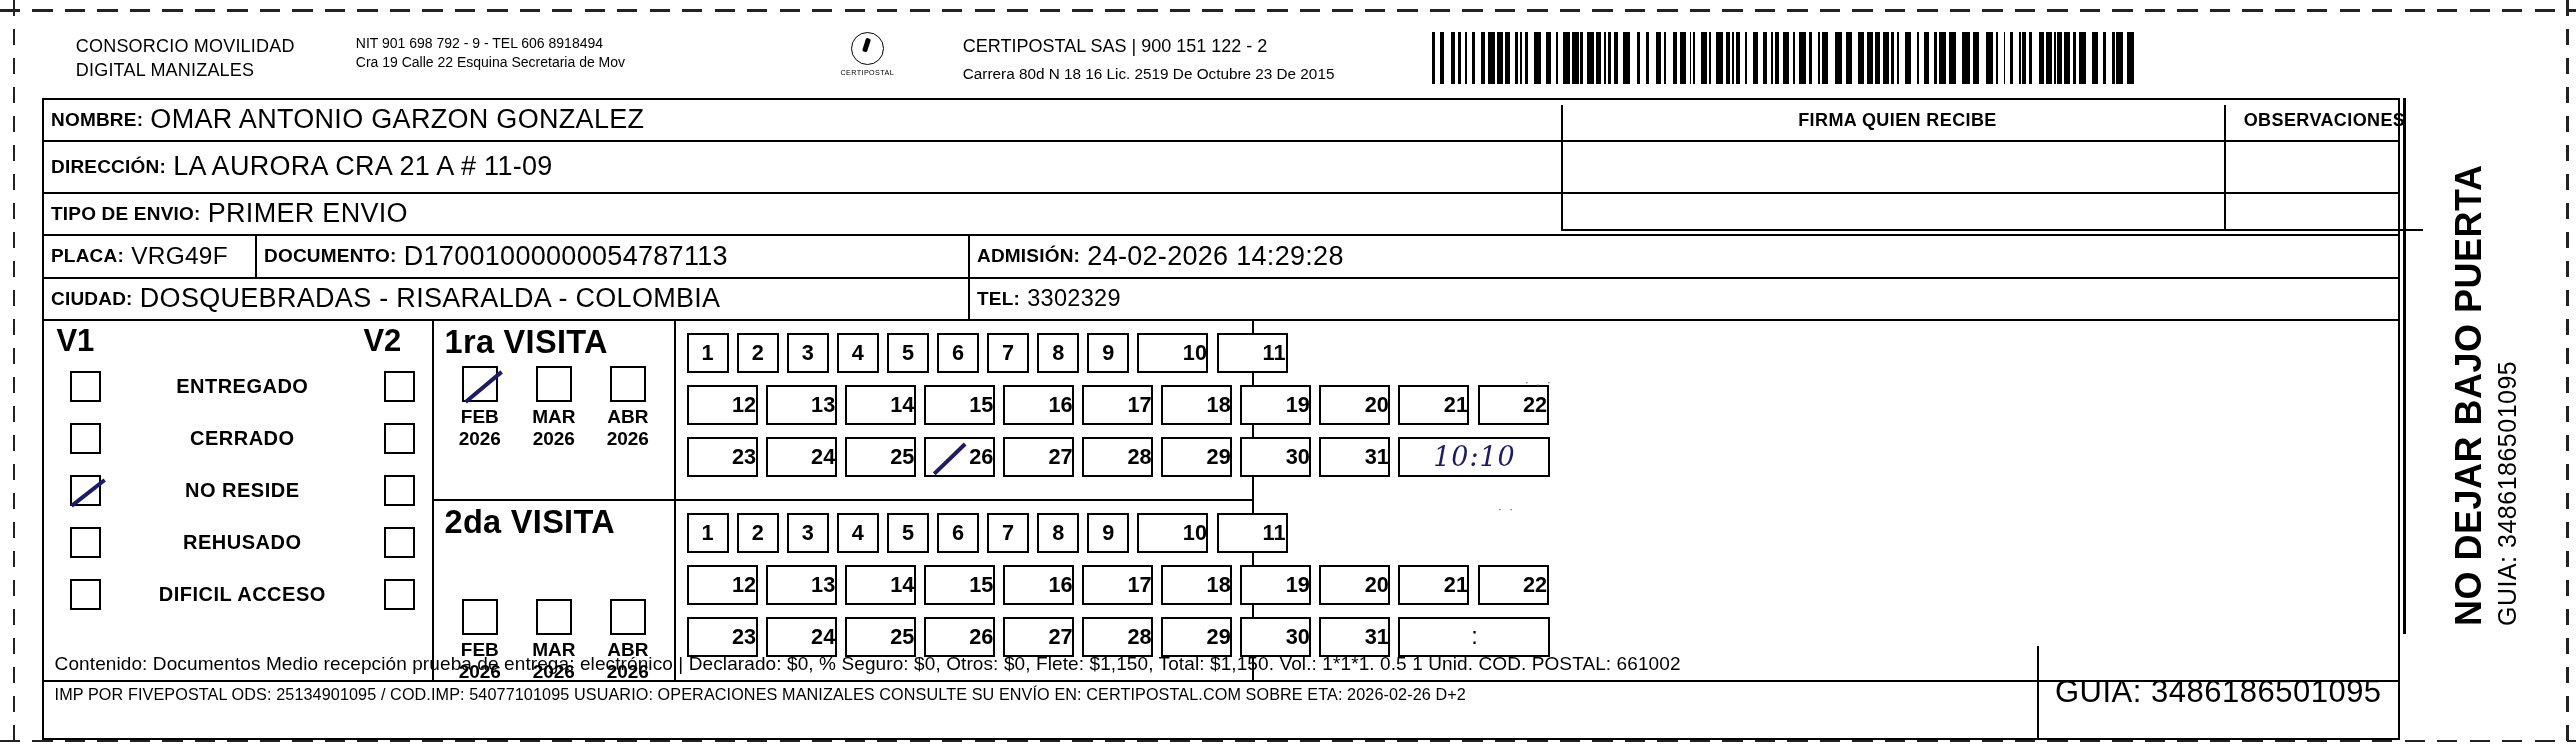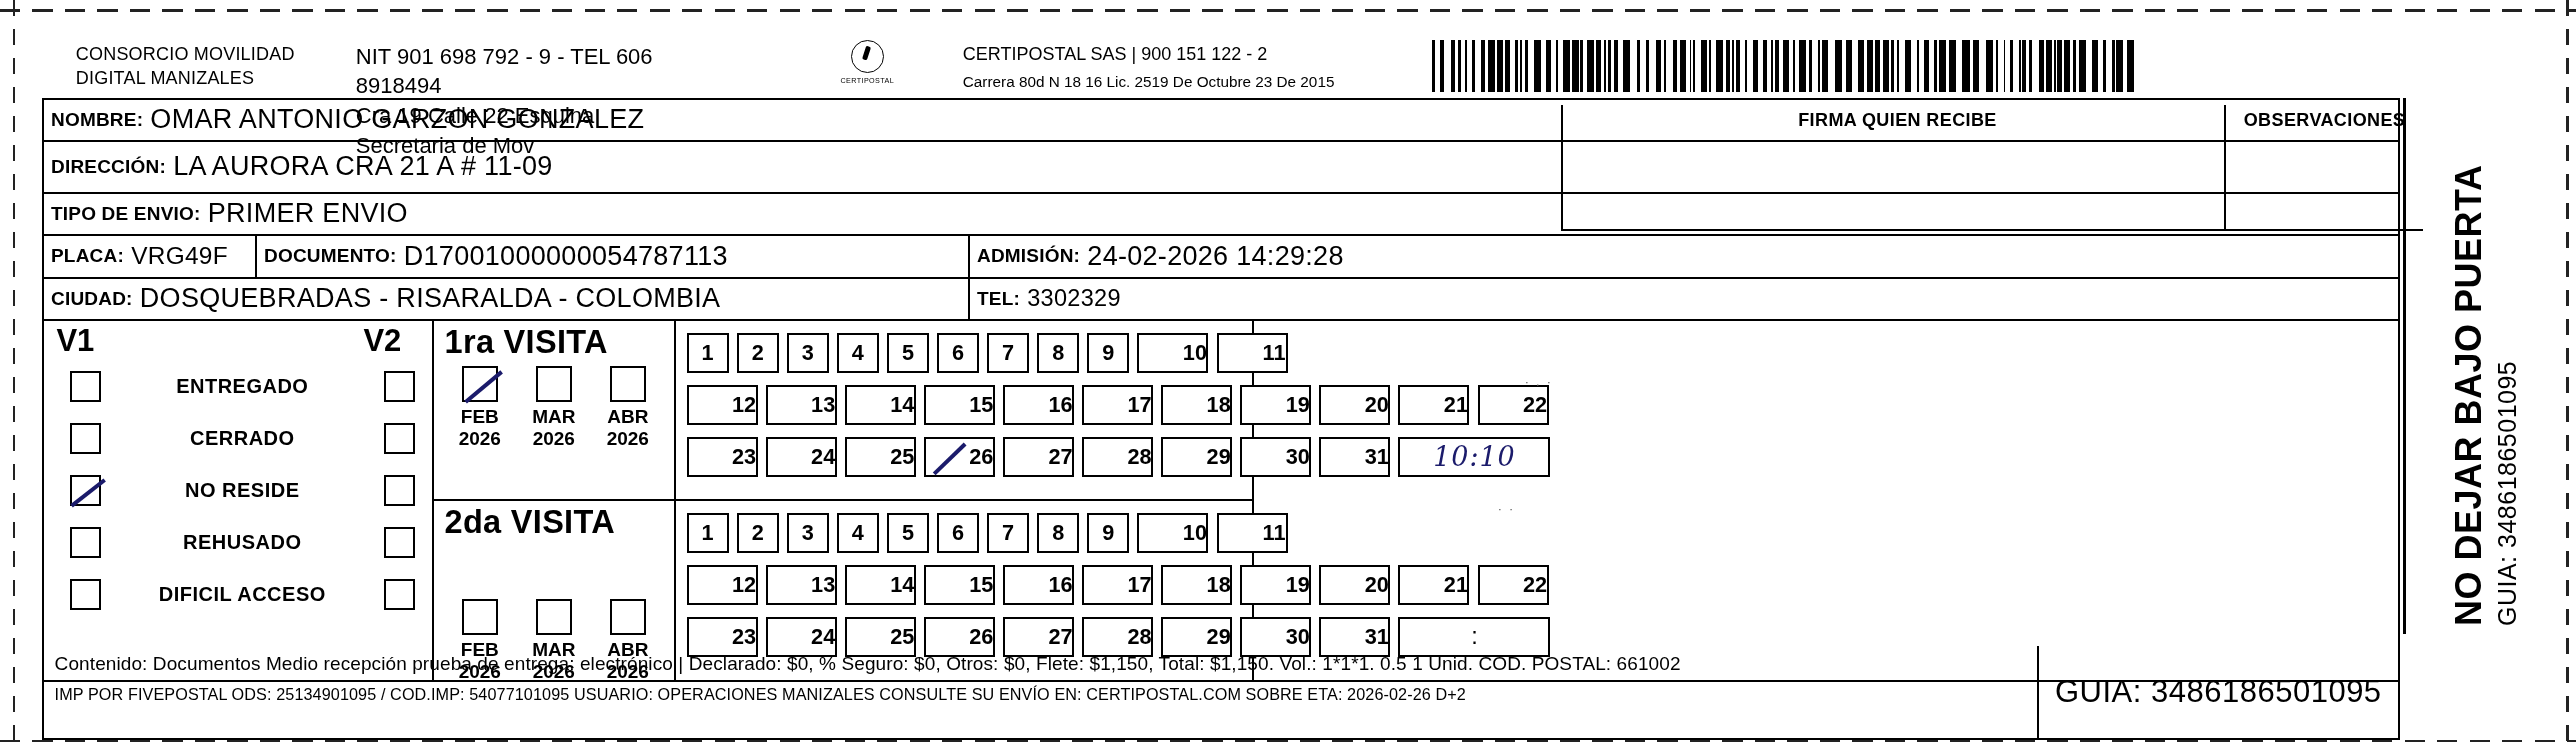--- a/index.html
+++ b/index.html
@@ -47,27 +47,27 @@
     left: 31px;
     top: 23.5px;
     width: 2509px;
     height: 704px;
   }
 
   
   .header {
     position: absolute;
     left: 10.8px;
-    top: 11px;
+    top: 3px;
     width: 2473px;
     height: 70px;
   }
   .hdr-block { position: absolute; font-size: 17px; line-height: 1.35; }
   .hdr-consorcio { left: 34px; top: 7.2px; width: 271px; font-size: 18px; letter-spacing: 0.2px; }
-  .hdr-nit { left: 314px; top: 7.2px; width: 298px; font-size: 22px; }
+  .hdr-nit { left: 314px; top: 7.2px; width: 298px; font-size: 14px; }
   .hdr-certipostal { left: 921px; top: 7.2px; width: 469px; font-size: 18px; }
   .hdr-cert-sub { font-size: 15.3px; margin-top: 6.3px; }
 
   .logo-wrap {
     position: absolute;
     left: 776px; top: 3.6px;
     width: 99px; height: 58px;
     text-align: center;
   }
   .logo-circle {

